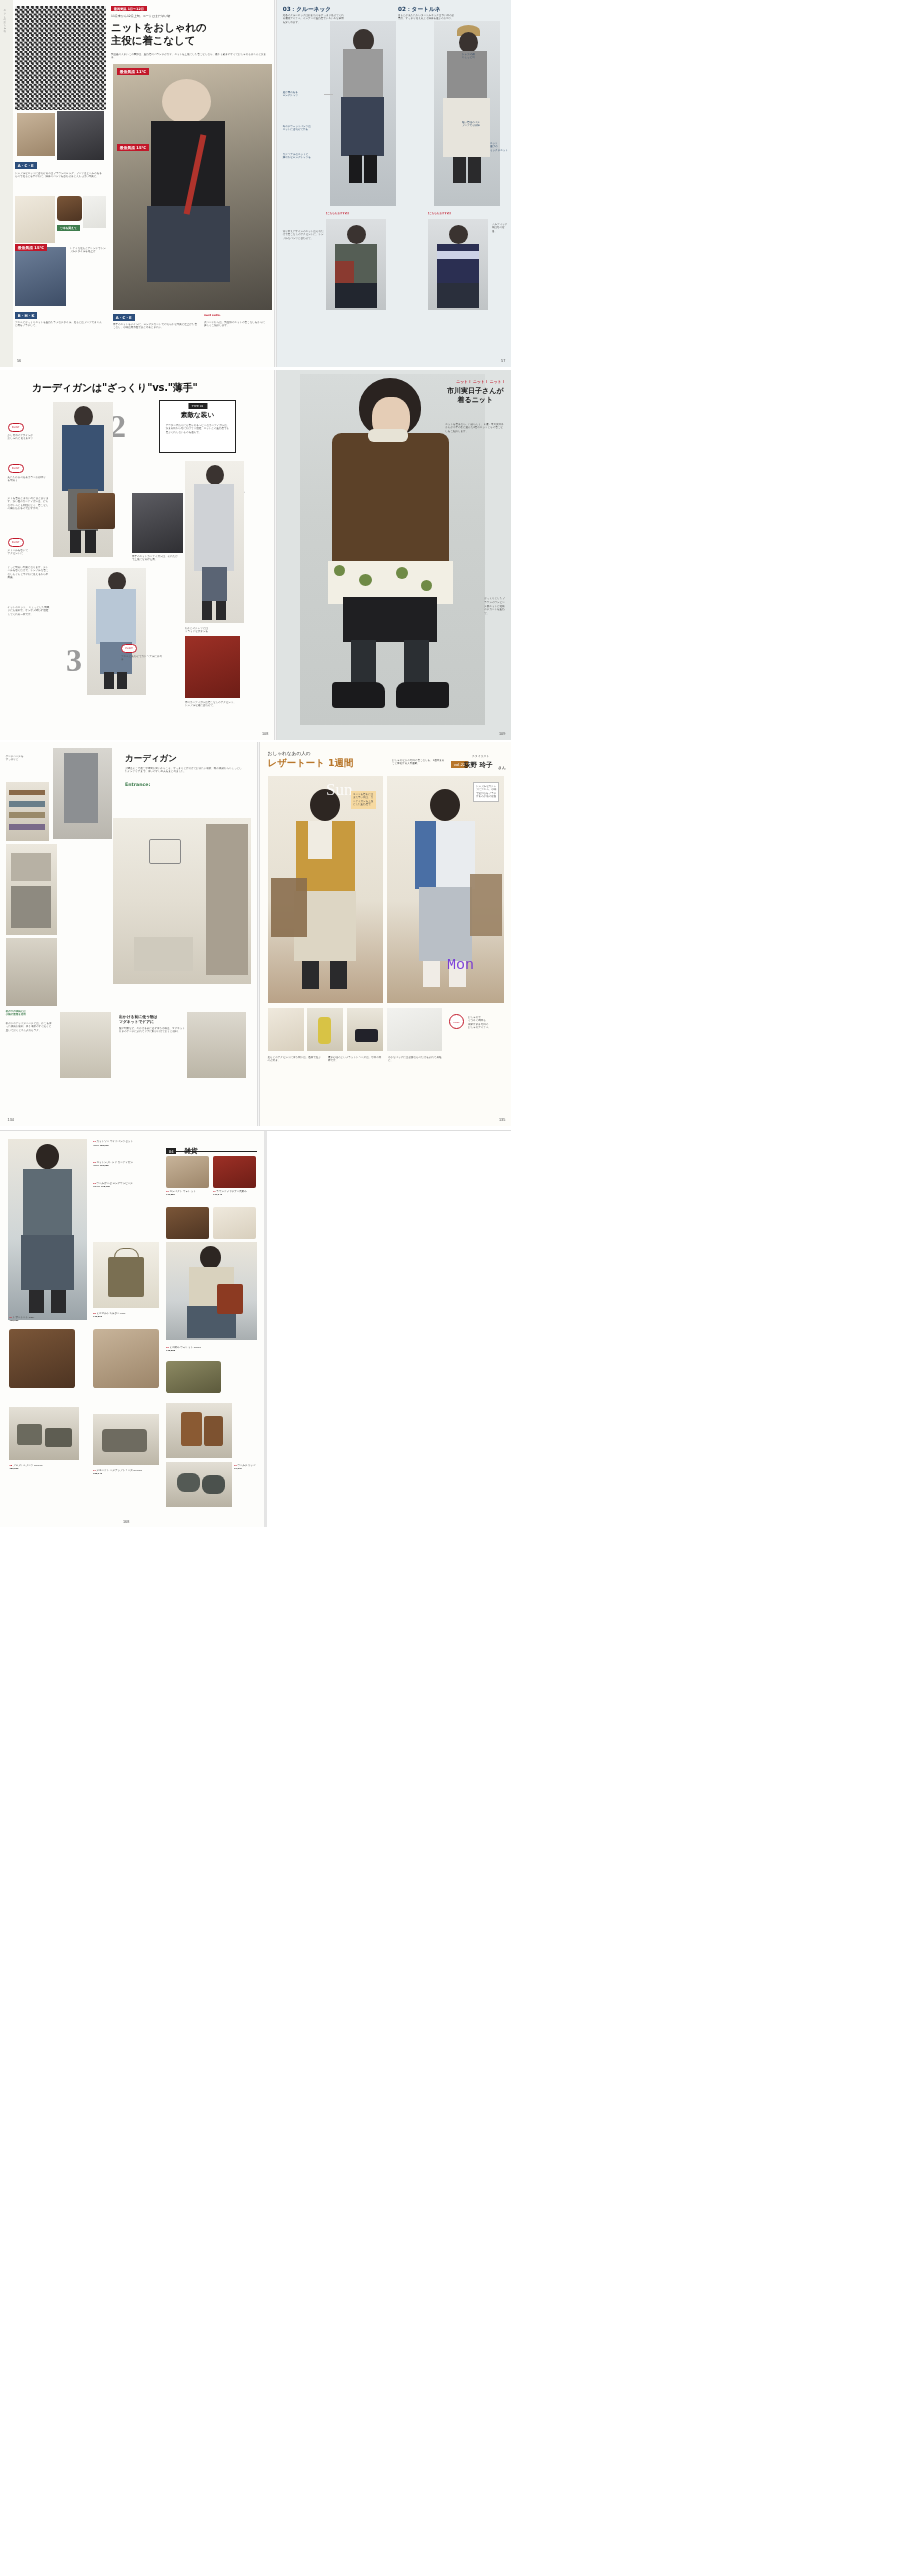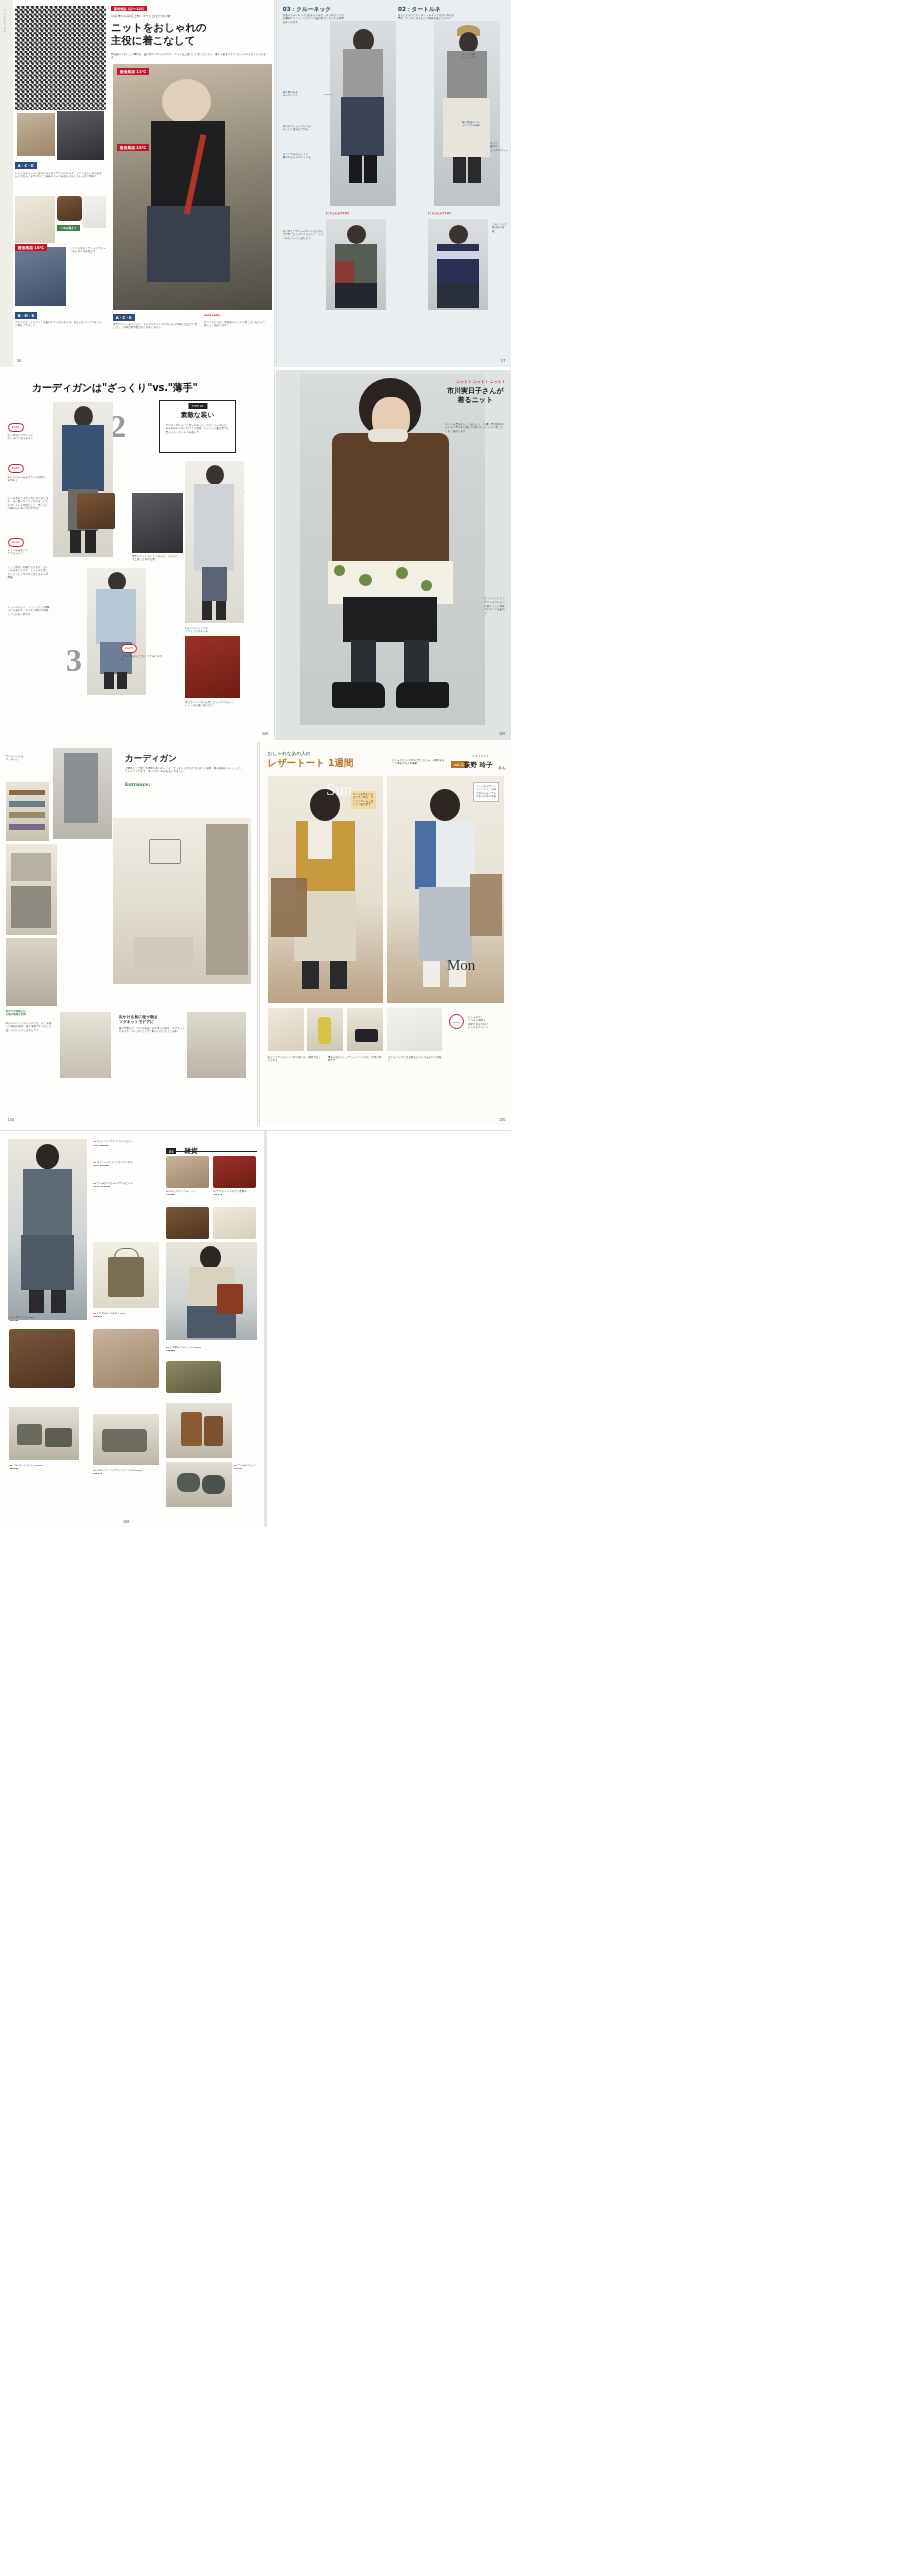--- a/index.html
+++ b/index.html
@@ -401,21 +401,21 @@
       <div class="ph" style="left:127px; top:34px; width:117px; height:227px; background:linear-gradient(180deg,#f0ece2 0%,#e6e0d3 55%,#bba78c 100%);">
         <div style="position:absolute;left:43px;top:13.2px;width:30px;height:32px;border-radius:50%;background:#2d2622;"></div>
         <div style="position:absolute;left:28px;top:45px;width:60px;height:68px;background:#e9ecef;"></div>
         <div style="position:absolute;left:28px;top:45px;width:21px;height:68px;background:#4a6fa5;"></div>
         <div style="position:absolute;left:32px;top:111px;width:53px;height:74px;background:#b9bfc6;"></div>
         <div style="position:absolute;left:36px;top:185px;width:17px;height:26.4px;background:#f0ece6;"></div>
         <div style="position:absolute;left:62px;top:185px;width:17px;height:26.4px;background:#f0ece6;"></div>
         <div style="position:absolute;left:83px;top:98px;width:32px;height:62px;background:#9a8264;opacity:.9;"></div>
       </div>
       <div class="jp" style="position:absolute; left:66px; top:38px; font-family:'Liberation Serif',serif; font-size:17px; color:#fff; opacity:.85;">Sun</div>
-      <div class="jp" style="position:absolute; left:187px; top:215px; font-family:Liberation Serif, serif; font-size:15px; color:#0f172a; opacity:.85;">Mon</div>
+      <div class="jp" style="position:absolute; left:187px; top:215px; font-family:Liberation Mono, monospace; font-size:15px; color:#6d28d9; opacity:.85;">Mon</div>
 
       <div class="micro jp" style="position:absolute; left:91px; top:49px; width:24.6px; background:#f6d9a0; padding:1.9px; line-height:1.4;">コートを着るにはまだ早い日は、カーディガンを主役にした重ね着で</div>
       <div class="micro jp" style="position:absolute; left:213px; top:40px; width:26.4px; background:#ffffff; border:0.5px solid #bbb; padding:1.9px; line-height:1.4;">シンプルな白シャツにデニム。小物で遊び心をプラスするのが私の定番</div>
 
       <div class="ph cream" style="left:7.6px; top:266px; width:36px; height:43px;"></div>
       <div class="ph" style="left:47px; top:266px; width:36px; height:43px; background:linear-gradient(180deg,#e8e4d8,#cfc8b6);">
         <div style="position:absolute;left:11.3px;top:9.4px;width:13.2px;height:26.4px;background:#d8c345;border-radius:3.8px;"></div>
       </div>
       <div class="ph" style="left:87px; top:266px; width:36px; height:43px; background:linear-gradient(180deg,#eae6db,#cec7b5);">
         <div style="position:absolute;left:7.6px;top:21px;width:23px;height:13.2px;background:#22222a;border-radius:2.8px;"></div>

